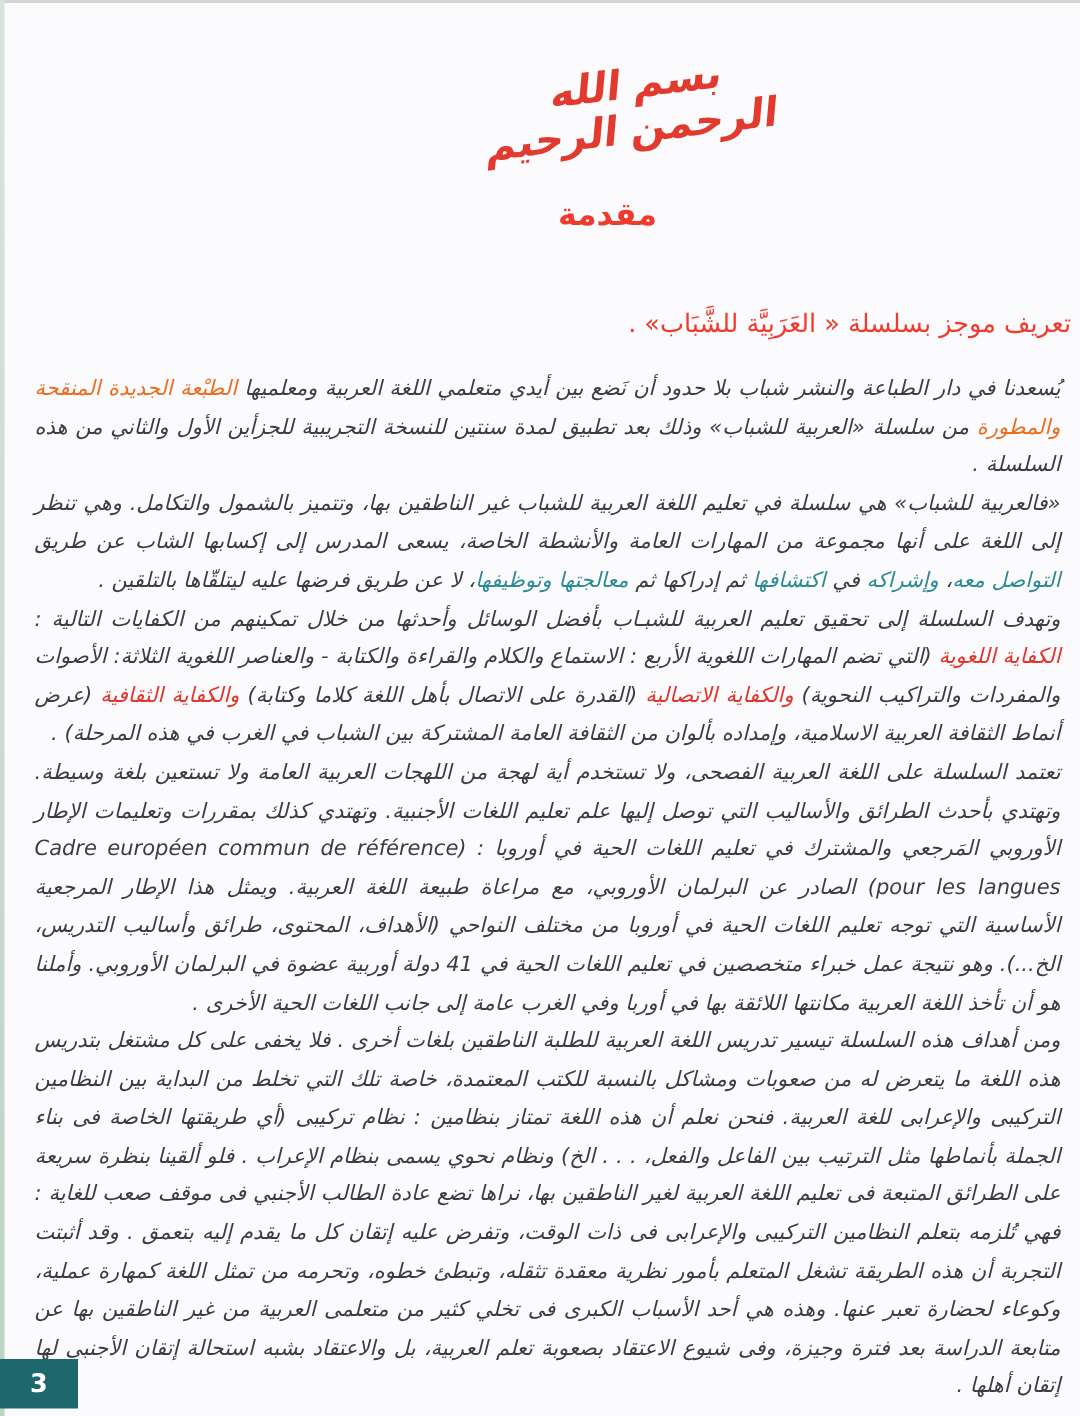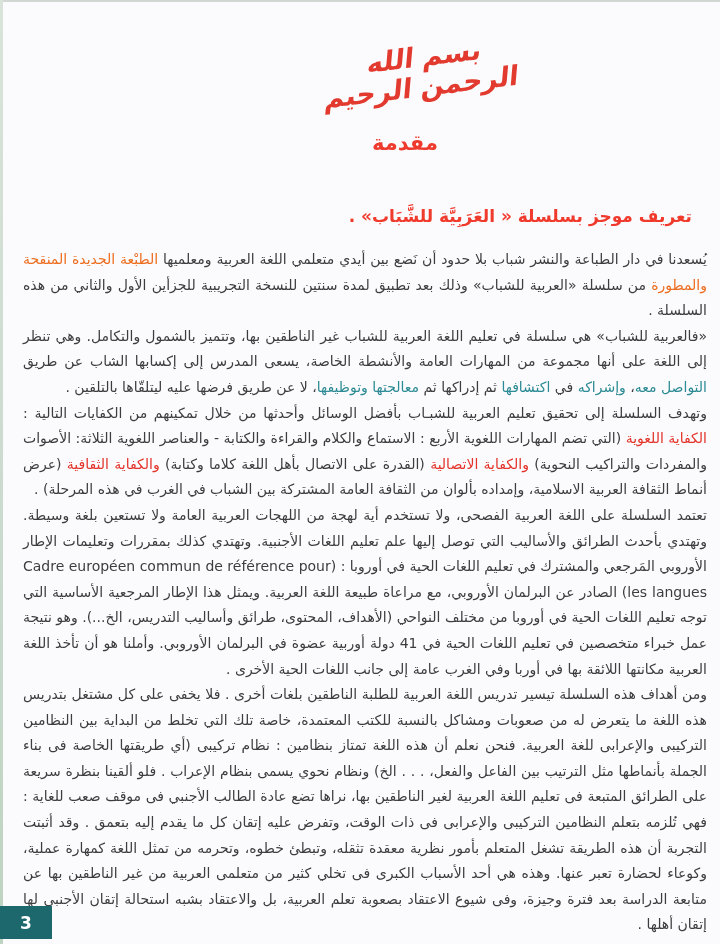--- a/index.html
+++ b/index.html
@@ -51,38 +51,38 @@
     margin: 0;
     text-align: center;
     transform: translateX(45px);
     color: #ee3b2e;
     font-size: 21px;
     font-weight: bold;
   }
   .subtitle {
     position: absolute;
     top: 206px;
-    right: 28px;
+    right: 6px;
     margin: 0;
     color: #f03a2c;
     font-size: 17px;
-    font-weight: bold;
+    font-weight: normal;
   }
   .body-text {
     position: absolute;
     top: 247px;
     right: 13px;
     left: 23px;
     text-align: justify;
     text-justify: inter-word;
     color: #3d3d3f;
     font-size: 14px;
     line-height: 25.6px;
   }
-  .body-text p { margin: 0; }
+  .body-text p { margin: 0; font-style: italic; }
   .page-badge {
     position: absolute;
     left: 0;
     bottom: 5px;
     width: 52px;
     height: 33px;
     background: #1d686c;
     color: #ffffff;
     display: flex;
     align-items: center;

